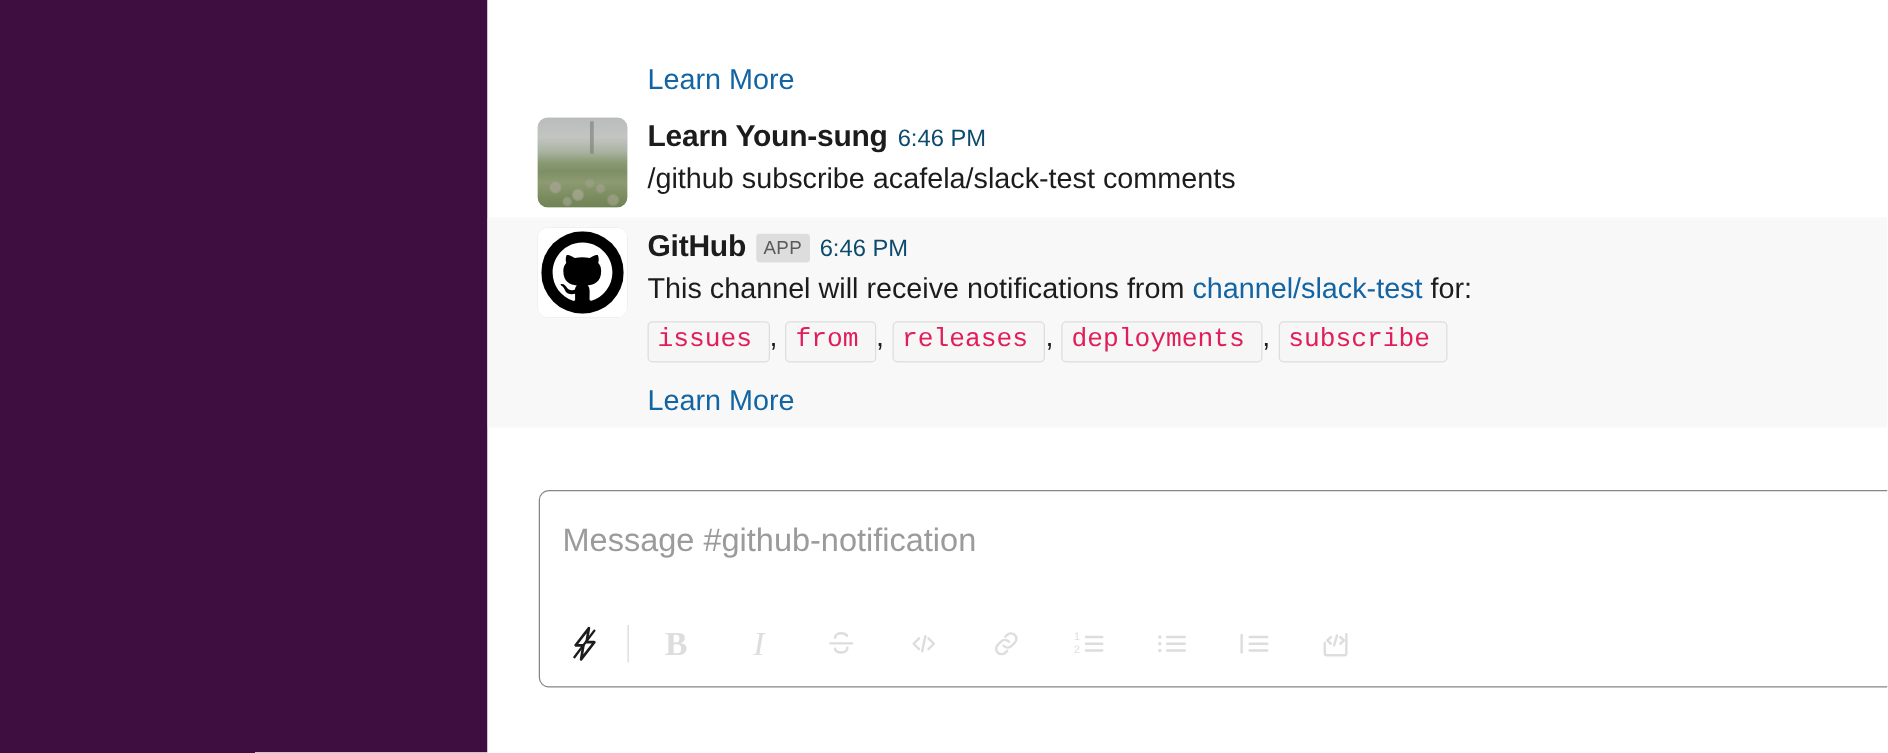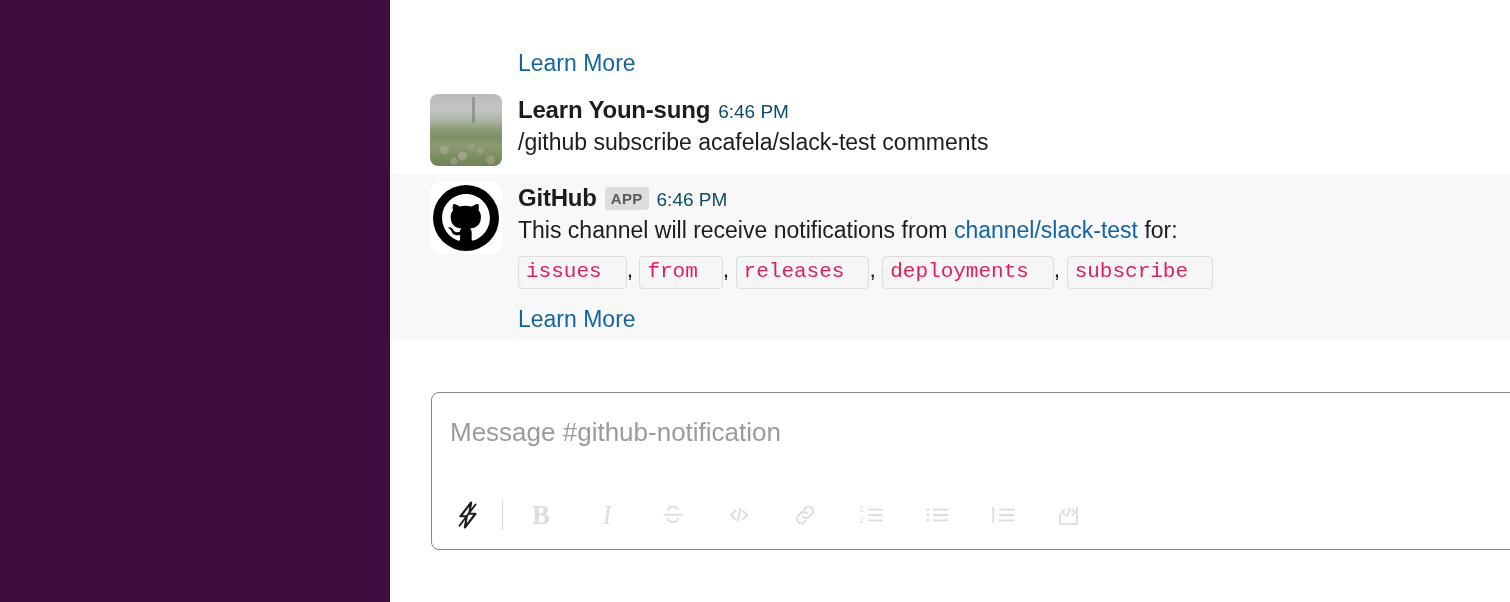--- a/index.html
+++ b/index.html
@@ -137,21 +137,21 @@
     font-size: 24px;
     font-weight: bold;
     color: #1D1C1D;
     letter-spacing: -0.2px;
   }
   .app-badge {
     display: inline-block;
     background: #DDDDDD;
     color: #5A5A5A;
     font-size: 15px;
-    font-weight: bold;
+    font-weight: normal;
     line-height: 1;
     padding: 4px 6px 4px 6px;
     border-radius: 3px;
     letter-spacing: 0.3px;
     position: relative;
     top: -2px;
   }
   .timestamp {
     font-size: 19px;
     color: #0c4a6e;
@@ -170,21 +170,21 @@
     color: #1D1C1D;
   }
   .code-chip {
     display: inline-block;
     font-family: "Liberation Mono", "DejaVu Sans Mono", monospace;
     font-size: 21px;
     color: #E01E5A;
     background: #F6F6F6;
     border: 1px solid #DDDDDD;
     border-radius: 4px;
-    padding: 2px 24px 3px 7px;
+    padding: 2px 13px 3px 7px;
     line-height: 26px;
     vertical-align: baseline;
   }
   .chip-sep { color: #1D1C1D; }
 
   .learn-more {
     margin-top: 16px;
     font-size: 23px;
     line-height: 28px;
     color: #1264A3;

